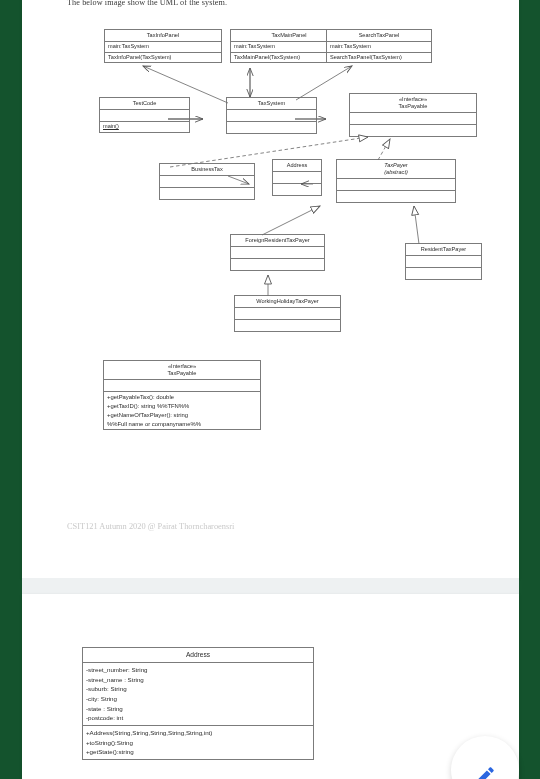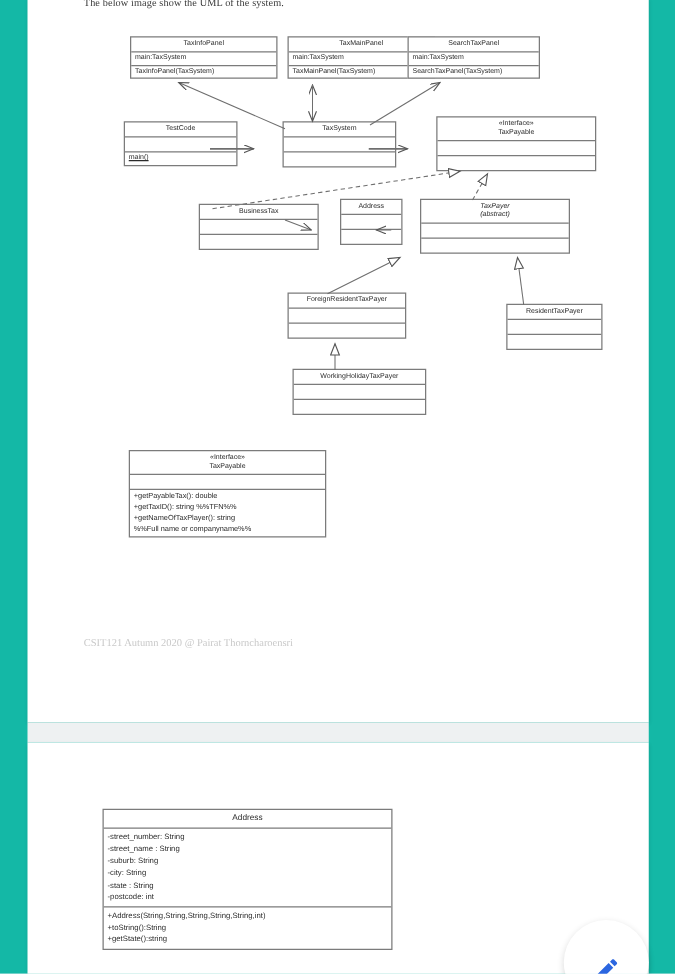--- a/index.html
+++ b/index.html
@@ -8,21 +8,21 @@
     background: #eef1f2;
     width: 540px;
     height: 779px;
     overflow: hidden;
     font-family: "Liberation Sans", sans-serif;
   }
   #viewer {
     position: relative;
     width: 540px;
     height: 779px;
-    background: #14b8a6;
+    background: #14532d;
   }
   .page {
     position: absolute;
     left: 22px;
     width: 497px;
     background: #ffffff;
     box-shadow: 0 1px 3px rgba(0,0,0,0.13);
   }
   #page1 { top: -2px; height: 580px; }
   #page2 { top: 594px; height: 200px; }
@@ -33,21 +33,21 @@
     top: 0px;
     font-family: "Liberation Serif", serif;
     font-size: 8.2px;
     color: #3a3a3a;
     letter-spacing: 0.1px;
     white-space: nowrap;
   }
   .footer-text {
     position: absolute;
     left: 45px;
-    top: 512px;
+    top: 524px;
     font-family: "Liberation Serif", serif;
     font-size: 8.4px;
     color: #c9c9c9;
     white-space: nowrap;
   }
 
   
   .umlbox {
     position: absolute;
     border: 1px solid #7b7b7b;

